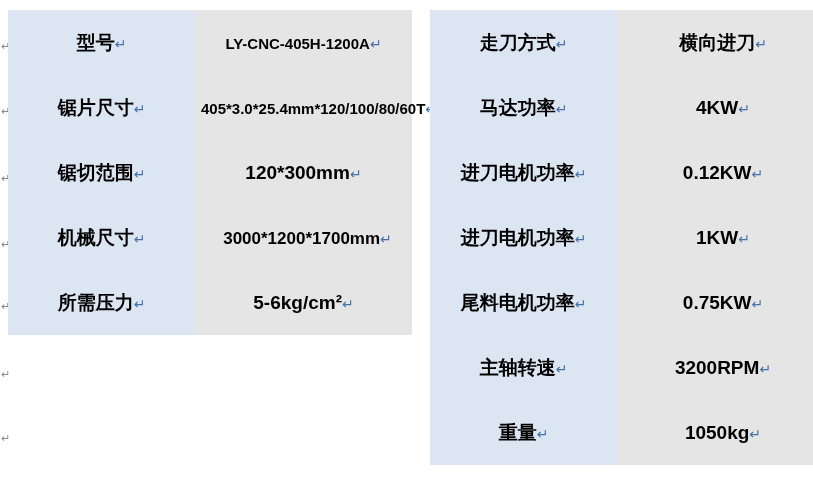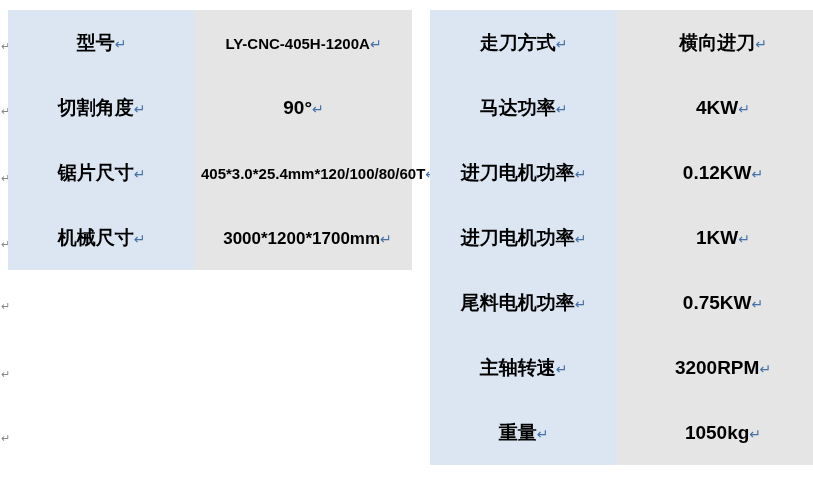--- a/index.html
+++ b/index.html
@@ -100,30 +100,34 @@
     <span style="top:432px;">↵</span>
   </div>
 
   <table class="spec-table" id="table-left">
     <tbody>
         <tr>
           <td class="col-label"><span>型号</span><span class="pilcrow">↵</span></td>
           <td class="col-value"><span class="val-small">LY-CNC-405H-1200A</span><span class="pilcrow">↵</span></td>
         </tr>
         <tr>
-          <td class="col-label"><span>切割角度</span><span class="pilcrow">↵</span></td>
-          <td class="col-value"><span>90°</span><span class="pilcrow">↵</span></td>
-        </tr>
-        <tr>
           <td class="col-label"><span>锯片尺寸</span><span class="pilcrow">↵</span></td>
           <td class="col-value"><span class="val-small">405*3.0*25.4mm*120/100/80/60T</span><span class="pilcrow">↵</span></td>
         </tr>
         <tr>
+          <td class="col-label"><span>锯切范围</span><span class="pilcrow">↵</span></td>
+          <td class="col-value"><span>120*300mm</span><span class="pilcrow">↵</span></td>
+        </tr>
+        <tr>
           <td class="col-label"><span>机械尺寸</span><span class="pilcrow">↵</span></td>
           <td class="col-value"><span class="val-med">3000*1200*1700mm</span><span class="pilcrow">↵</span></td>
+        </tr>
+        <tr>
+          <td class="col-label"><span>所需压力</span><span class="pilcrow">↵</span></td>
+          <td class="col-value"><span>5-6kg/cm²</span><span class="pilcrow">↵</span></td>
         </tr>
       </tbody>
   </table>
 
   <table class="spec-table" id="table-right">
     <tbody>
         <tr>
           <td class="col-label"><span>走刀方式</span><span class="pilcrow">↵</span></td>
           <td class="col-value"><span>横向进刀</span><span class="pilcrow">↵</span></td>
         </tr>

